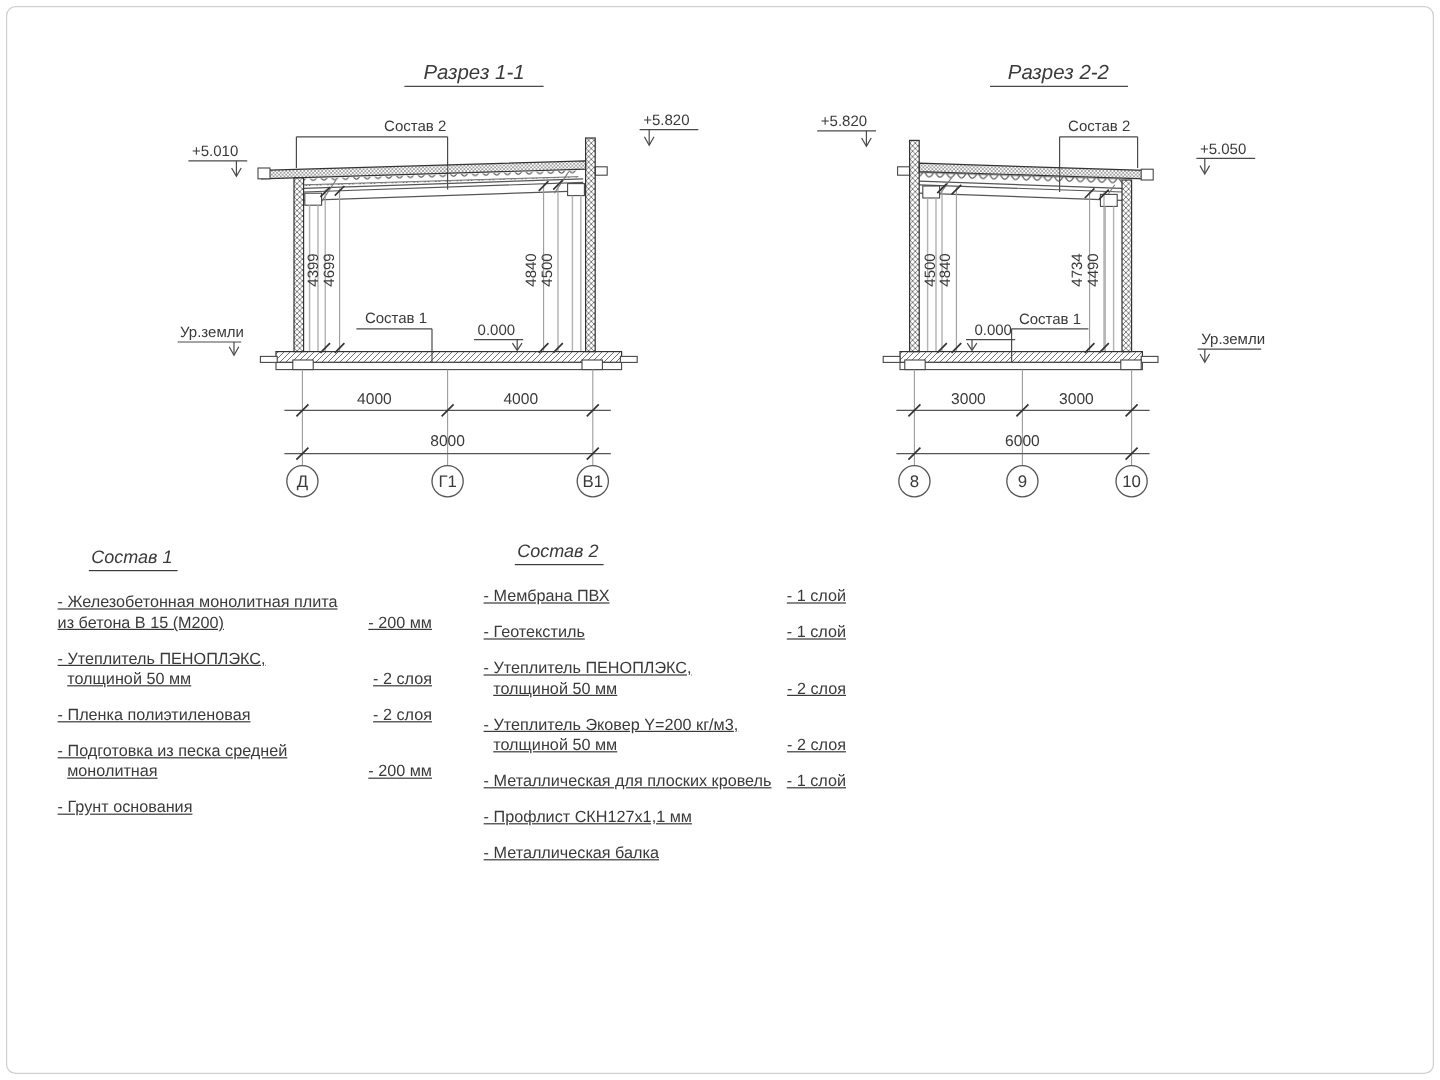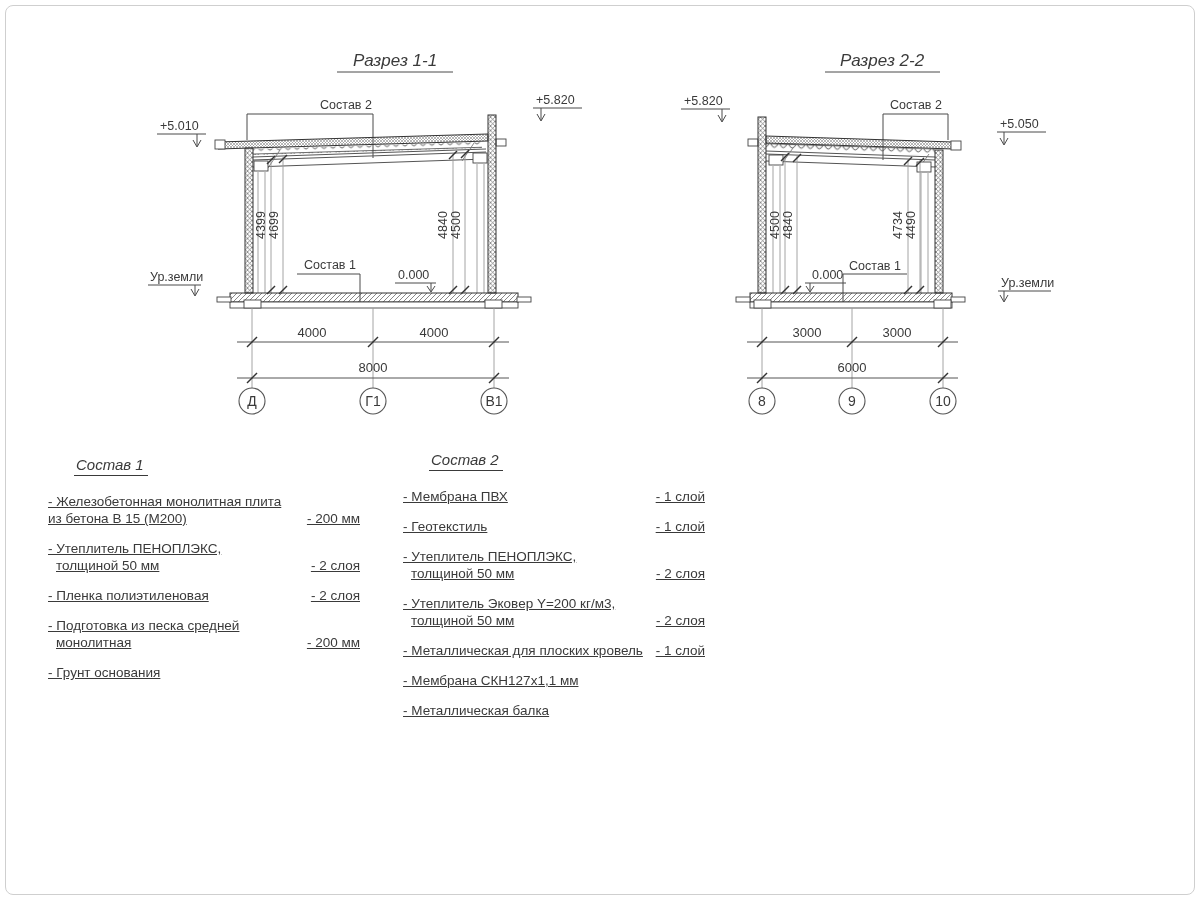--- a/index.html
+++ b/index.html
@@ -405,21 +405,21 @@
   </div>
   <div class="comp-item">
     <div class="comp-name">
       <div class="l1">- Металлическая для плоских кровель</div>
       <div class="l2"></div>
     </div>
     <div class="comp-val">- 1 слой</div>
   </div>
   <div class="comp-item">
     <div class="comp-name">
-      <div class="l1">- Мембрана СКН127х1,1 мм</div>
+      <div class="l1">- Профлист СКН127х1,1 мм</div>
       <div class="l2"></div>
     </div>
     <div class="comp-val"></div>
   </div>
   <div class="comp-item">
     <div class="comp-name">
       <div class="l1">- Металлическая балка</div>
       <div class="l2"></div>
     </div>
     <div class="comp-val"></div>

